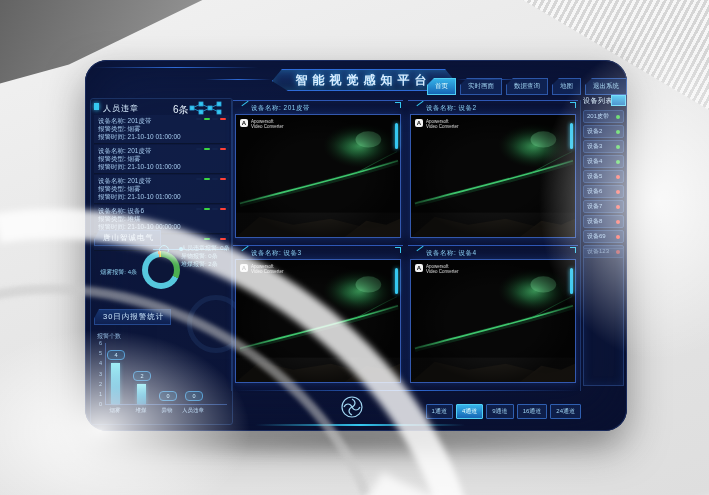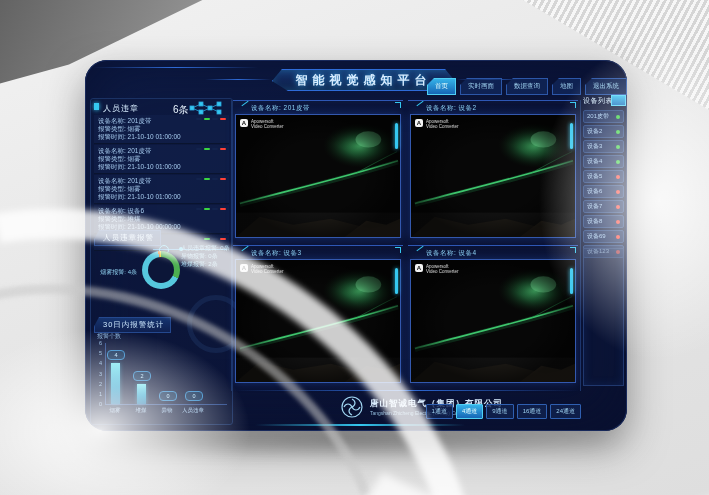--- a/index.html
+++ b/index.html
@@ -63,21 +63,21 @@
   .dashes{position:absolute;right:3px;top:3px;display:flex;gap:2px;}
   .dashes i{display:block;width:6px;height:2px;border-radius:1px;}
   .slider-deco{position:absolute;left:62px;top:146px;width:74px;height:10px;}
   .slider-deco .rail{position:absolute;left:0;top:4px;width:74px;height:1px;background:#2f8fd8;}
   .slider-deco .ring{position:absolute;left:6px;top:0;width:8px;height:8px;border:1px solid #35c8f0;border-radius:50%;}
   .slider-deco .dot{position:absolute;left:26px;top:2px;width:4px;height:4px;background:#35c8f0;border-radius:50%;}
   .sec-title{position:absolute;left:3px;font-size:7.5px;color:#cfeaff;letter-spacing:1px;padding:2px 6px 2px 8px;
     background:linear-gradient(180deg,#16346f,#0f2050);border:1px solid #24488e;
     clip-path:polygon(5px 0,100% 0,100% 100%,0 100%,0 60%);}
   .daily-title{top:131px;}
-  .monthly-title{top:218px;}
+  .monthly-title{top:210px;}
   .donut{position:absolute;left:51px;top:152px;width:38px;height:38px;border-radius:50%;}
   .donut::after{content:"";position:absolute;inset:6px;border-radius:50%;background:#0c1638;}
   .dl{position:absolute;font-size:6px;color:#8fd0ee;white-space:nowrap;}
   .dl-p0{left:0px;top:169px;width:46px;text-align:right;}
   .dl-p1{left:90px;top:161px;}
   .dl-p2{left:90px;top:153px;}
   .dl-p3{left:90px;top:145px;}
   .ghost-ring{position:absolute;left:96px;top:196px;width:48px;height:48px;border-radius:50%;
     border:5px solid rgba(60,110,180,.16);}
   .ylab{position:absolute;left:6px;top:233px;font-size:6px;color:#8fb8e0;}
@@ -228,21 +228,21 @@
               <i style="background: rgb(255, 65, 54);"></i>
             </div>
           </div>
         </div>
       <div class="slider-deco">
         <div class="rail"></div>
           <div class="ring"></div>
           <div class="dot"></div>
       </div>
 
-      <div class="sec-title daily-title">人员违章报警</div>
+      <div class="sec-title daily-title">唐山智诚电气</div>
       <div class="donut" id="donut" style="background: conic-gradient(rgb(76, 174, 80) 0deg, rgb(76, 174, 80) 117deg, rgb(86, 200, 222) 117deg, rgb(86, 200, 222) 350.9deg, rgb(239, 142, 46) 350.9deg, rgb(239, 142, 46) 355.4deg, rgb(240, 208, 42) 355.4deg, rgb(240, 208, 42) 360deg);"></div>
       <div id="donut-labels">
           <span class="dl dl-p0">烟雾报警: 4条</span>
           <span class="dl dl-p1">堆煤报警: 2条</span>
           <span class="dl dl-p2">异物报警: 0条</span>
           <span class="dl dl-p3">人员违章报警: 0条</span>
         </div>
       <div class="ghost-ring"></div>
 
       <div class="sec-title monthly-title">30日内报警统计</div>
@@ -442,24 +442,20 @@
     </div>
 
     <div class="hline footer-line"></div>
     <div class="footer">
       <div class="company">
         <svg width="24" height="24" viewBox="0 0 24 24">
           <circle cx="12" cy="12" r="10" fill="none" stroke="#9fd4f0" stroke-width="1.2"></circle>
           <path d="M12 4 C16 6,16 10,12 12 C8 14,8 18,12 20" fill="none" stroke="#9fd4f0" stroke-width="1.2"></path>
           <path d="M4 12 C6 8,10 8,12 12 C14 16,18 16,20 12" fill="none" stroke="#9fd4f0" stroke-width="1.2"></path>
         </svg>
-        <div>
-          <div class="company-cn">唐山智诚电气（集团）有限公司</div>
-          <div class="company-en">Tangshan Zhicheng Electric (Group) Co.,Ltd.</div>
-        </div>
       </div>
       <div class="chan" id="chan">
           <div class="chan-btn">1通道</div>
           <div class="chan-btn active">4通道</div>
           <div class="chan-btn">9通道</div>
           <div class="chan-btn">16通道</div>
           <div class="chan-btn">24通道</div>
         </div>
     </div>
     <div class="hline bottom-line"></div>

